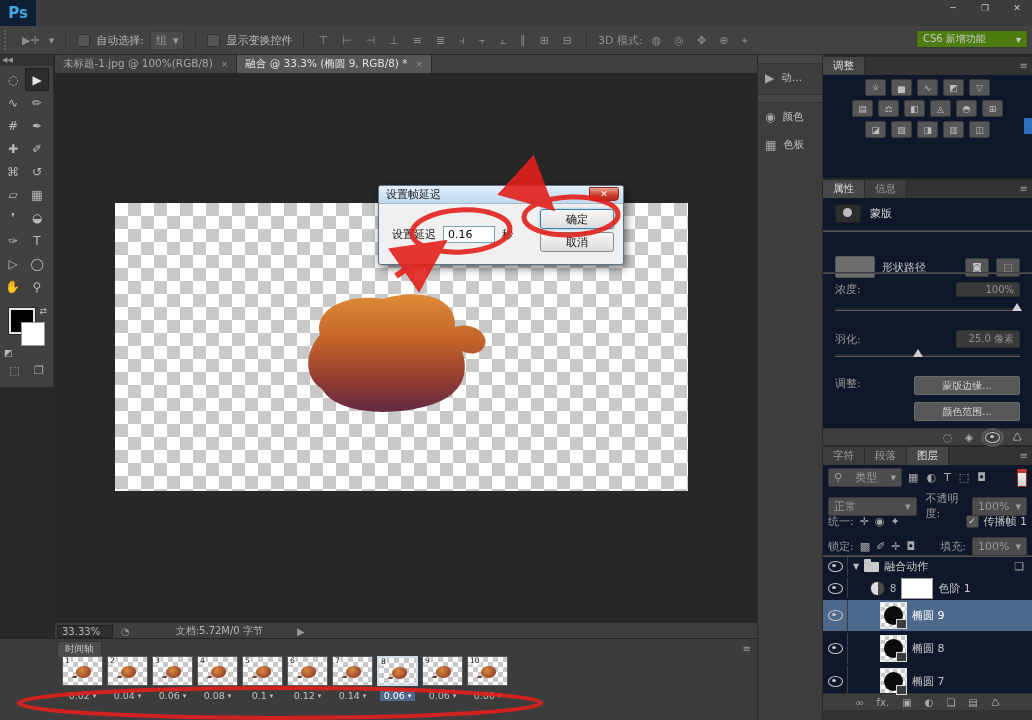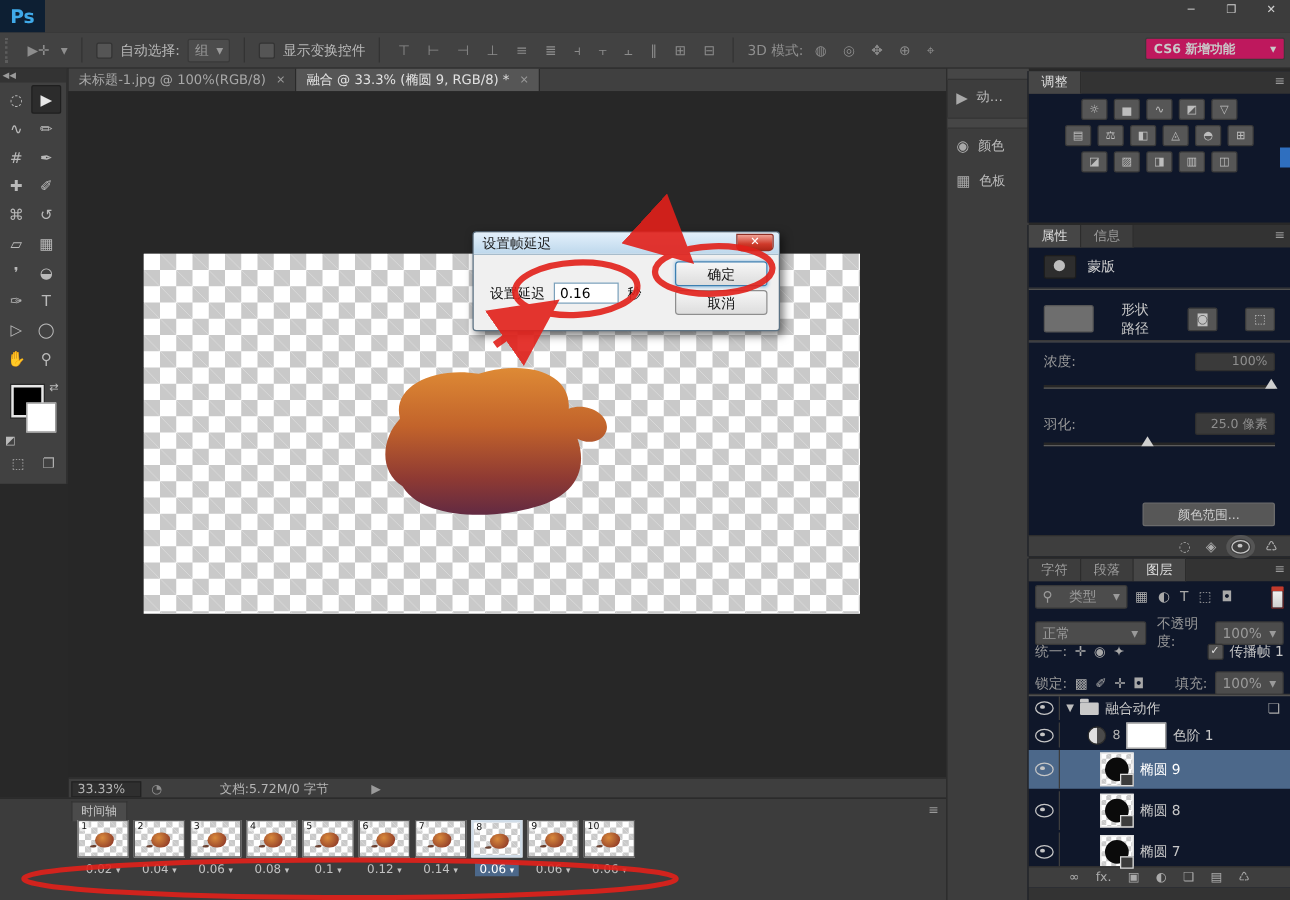--- a/index.html
+++ b/index.html
@@ -20,23 +20,23 @@
   .optionsbar{position:absolute;left:0;top:26px;width:1032px;height:29px;background:#424242;
               border-bottom:1px solid #272727;display:flex;align-items:center;gap:6px;padding-left:4px;box-sizing:border-box;}
   .grip{width:5px;height:20px;border-left:2px dotted #5d5d5d;margin-right:2px;}
   .opt-sep{width:1px;height:20px;background:#333;margin:0 5px;}
   .opt-label{color:#b9b9b9;}
   .opt-dim{color:#8f8f8f;}
   .checkbox{width:11px;height:11px;background:#555;border:1px solid #333;display:inline-block;border-radius:2px;}
   .mini-select{background:#4c4c4c;border:1px solid #393939;border-radius:2px;color:#9a9a9a;
                padding:1px 5px;display:inline-flex;gap:6px;align-items:center;height:15px;}
   .icon-glyph{color:#8d8d8d;font-size:11px;padding:0 3px;}
-  .workspace{position:absolute;right:4px;top:4px;width:112px;height:18px;background:#be185d;border:1px solid #3a3a3a;
+  .workspace{position:absolute;right:4px;top:4px;width:112px;height:18px;background:#4d7c0f;border:1px solid #3a3a3a;
              border-radius:2px;color:#c9c9c9;display:flex;align-items:center;justify-content:space-between;
-             padding:0 6px;box-sizing:border-box;font-size:10px;font-weight:bold;}
+             padding:0 6px;box-sizing:border-box;font-size:10px;}
   
   .toolbar{position:absolute;left:0;top:55px;width:53px;height:332px;background:#414141;border-right:1px solid #2b2b2b;}
   .tb-head{height:11px;background:#333;color:#9a9a9a;font-size:7px;padding-left:2px;line-height:11px;}
   .tools{display:flex;flex-wrap:wrap;padding:2px 1px;}
   .tool{width:24px;height:23px;display:flex;align-items:center;justify-content:center;color:#b9b9b9;
         font-size:12px;border-radius:2px;}
   .tool.selected{background:#2c2c2c;box-shadow:inset 0 0 0 1px #1f1f1f;color:#e8e8e8;}
   .swatches{position:relative;height:56px;margin-top:4px;}
   .fg{position:absolute;left:9px;top:4px;width:22px;height:22px;background:#000;border:2px solid #e6e6e6;box-shadow:0 0 0 1px #2a2a2a;}
   .bg{position:absolute;left:21px;top:18px;width:22px;height:22px;background:#fff;border:1px solid #9a9a9a;}
@@ -541,41 +541,45 @@
     <div class="ptabbar">
       <div class="ptab selected">属性</div>
       <div class="ptab">信息</div>
       <span class="pmenu">≡</span>
     </div>
     <div class="prop-row" style="top:24px;gap:9px;">
       <span class="mask-badge"></span>
       <span style="color:#d2d2d2;">蒙版</span>
     </div>
     <div class="divider" style="top:50px;"></div>
-    <div class="prop-row" style="top:60px;gap:22px;justify-content:space-between;">
+    <div class="prop-row" style="top:76px;gap:7px;justify-content:space-between;">
       <span class="shape-swatch"></span>
       <span style="flex:1;">形状路径</span>
       <span class="sq-btn">◙</span>
       <span class="sq-btn">⬚</span>
     </div>
     <div class="divider" style="top:92px;"></div>
     <div class="prop-row" style="top:102px;justify-content:space-between;gap:40px;">
       <span style="color:#9a9a9a;">浓度:</span>
       <span class="val-box">100%</span>
     </div>
     <div class="slider" style="top:128px;">
         <span class="thumb" style="right:-2px;"></span>
       </div>
     <div class="prop-row" style="top:150px;justify-content:space-between;">
       <span style="color:#9a9a9a;">羽化:</span>
       <span class="val-box">25.0 像素</span>
     </div>
     <div class="slider" style="top:174px;">
         <span class="thumb" style="left:42%;"></span>
       </div>
+    <div class="prop-row" style="top:196px;justify-content:space-between;align-items:flex-start;">
+      <span style="color:#9a9a9a;">调整:</span>
+      <span class="prop-btn">蒙版边缘...</span>
+    </div>
     <div class="prop-row" style="top:222px;justify-content:flex-end;">
       <span class="prop-btn">颜色范围...</span>
     </div>
     <div class="prop-bottom">
       <span>◌</span>
       <span>◈</span>
       <span class="eye" style="outline:3px solid #555;outline-offset:1px;"></span>
       <span>♺</span>
     </div>
   </div>

